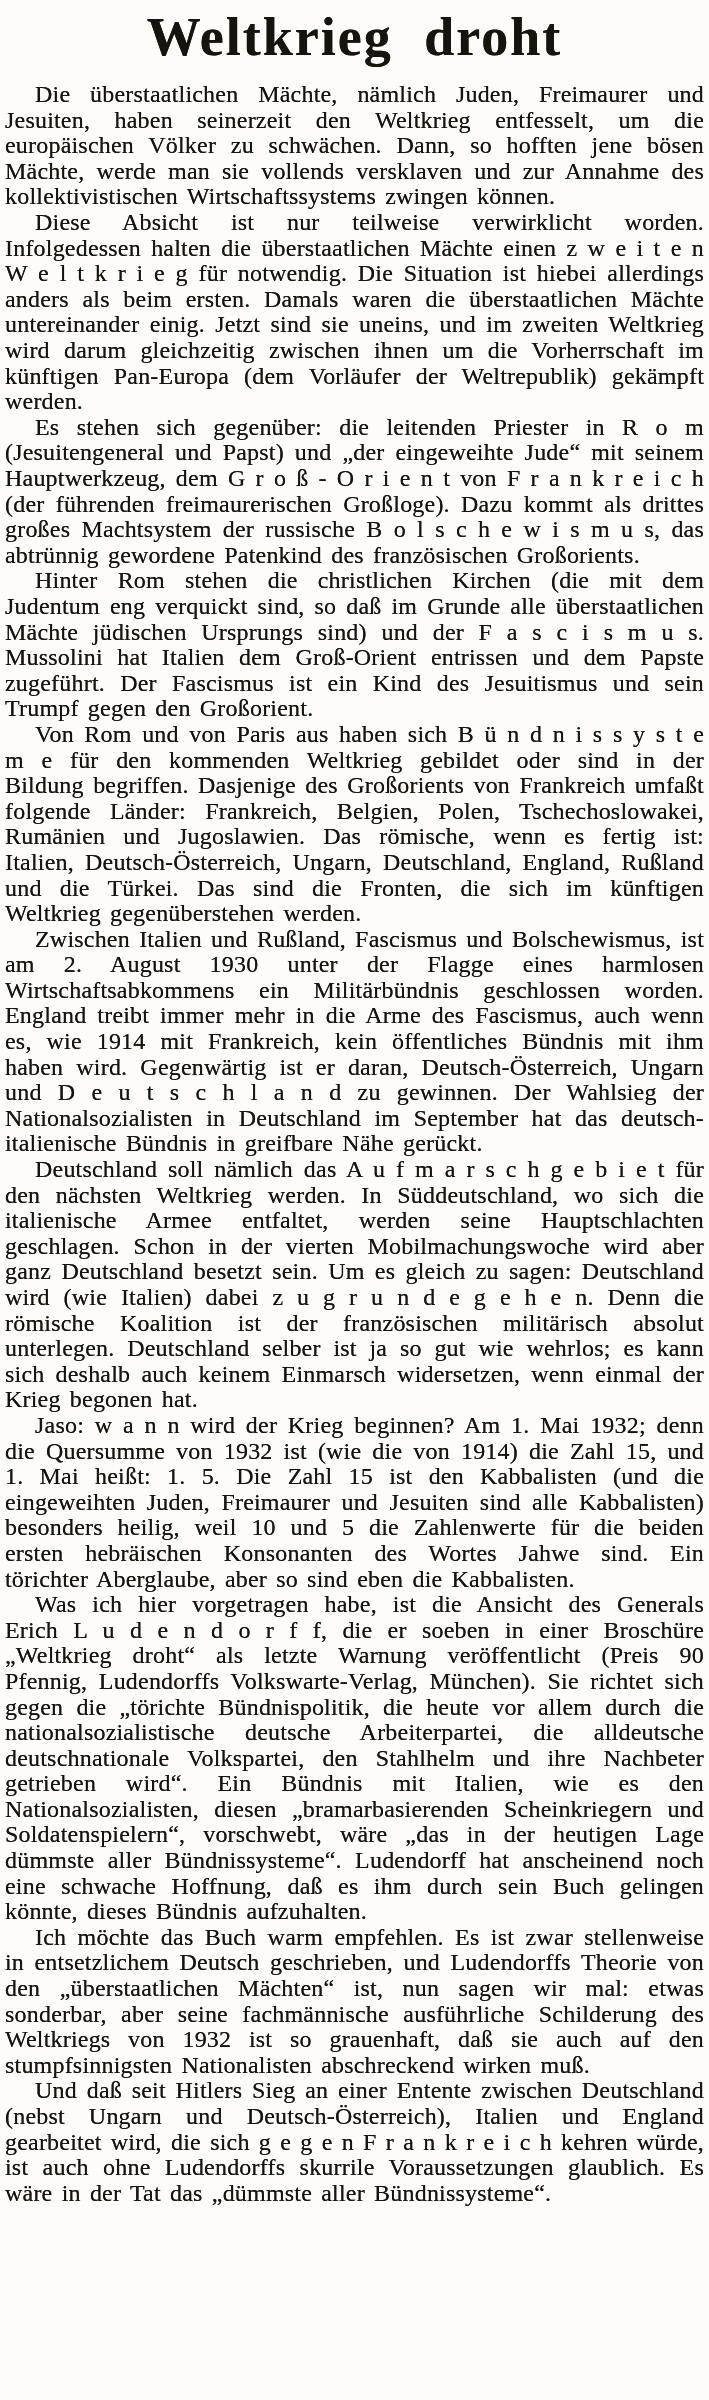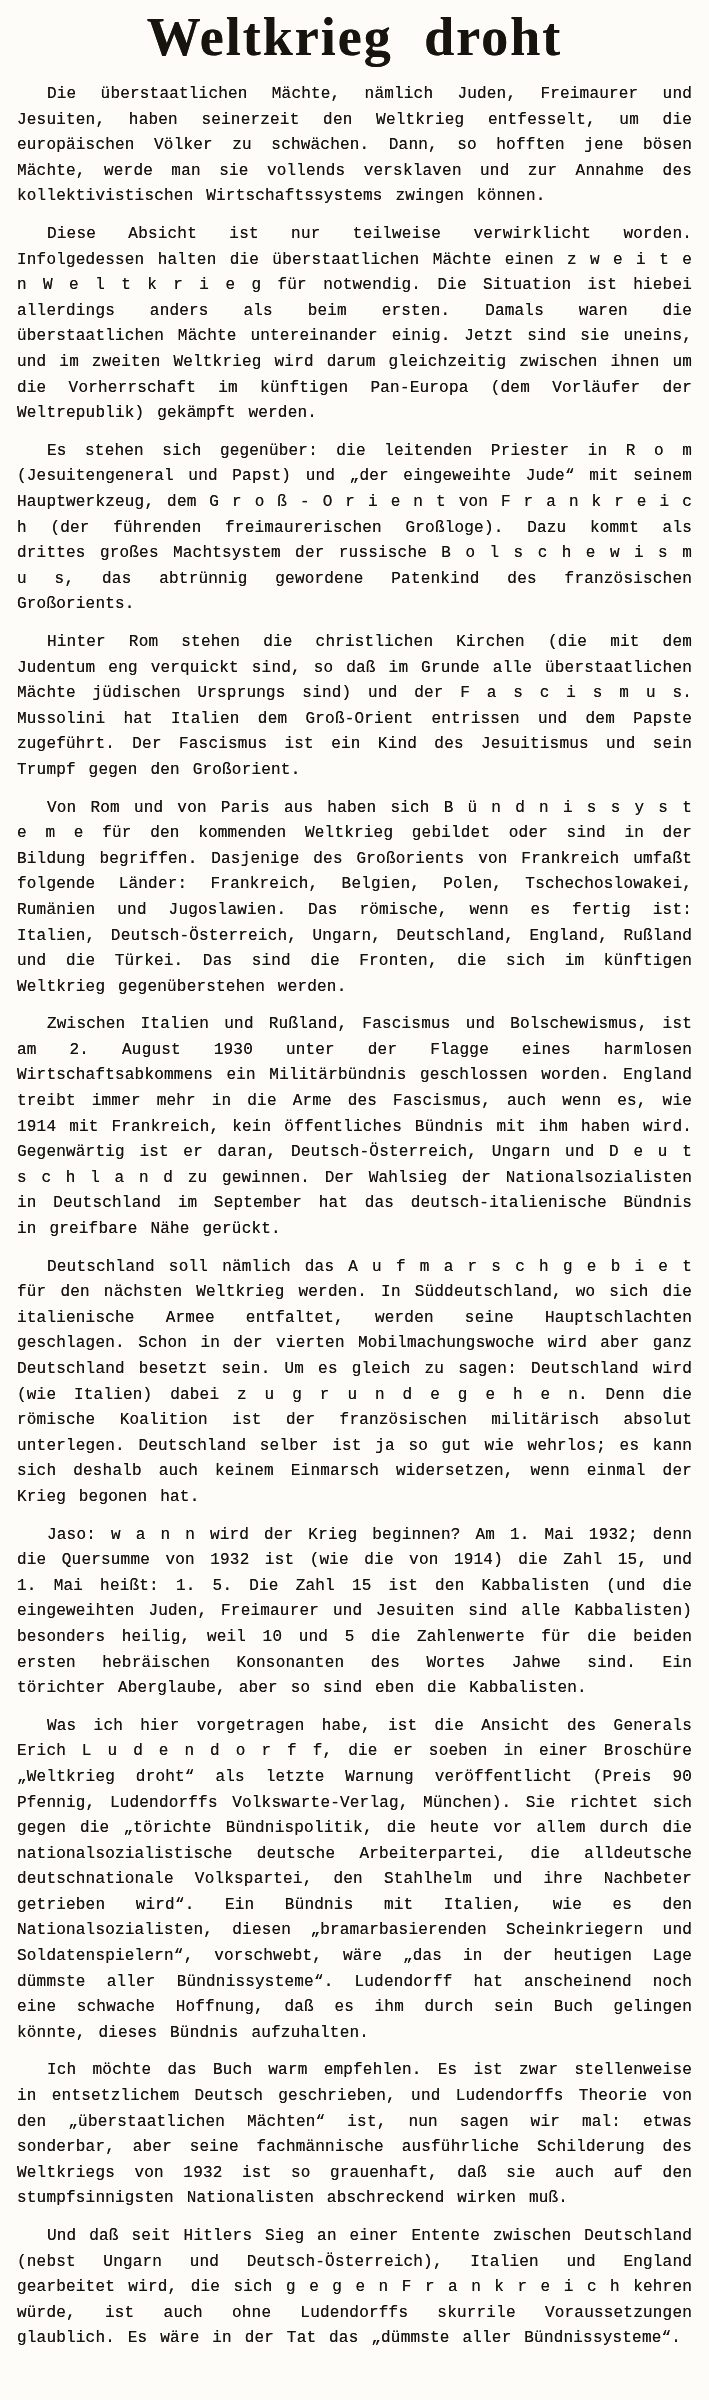--- a/index.html
+++ b/index.html
@@ -25,29 +25,28 @@
     margin: 0 0 14px 0;
     text-align: center;
     font-size: 54px;
     line-height: 1.15;
     font-weight: bold;
     letter-spacing: 2px;
     word-spacing: 16px;
     text-shadow: 0 0 0.6px rgba(23,19,13,0.85);
   }
   .para {
-    margin: 12px;
-    font-size: 16px;
+    margin: 0;
+    font-size: 24px;
     line-height: 25.6px;
     text-align: justify;
     text-indent: 30px;
     letter-spacing: 0.2px;
     word-spacing: 3px;
     text-shadow: 0 0 0.45px rgba(23,19,13,0.8);
-    font-family: Liberation Mono, monospace;
   }
   .closing {
     
   }
   .signature {
     float: right;
     letter-spacing: 0.32em;
     word-spacing: 0.55em;
     padding-right: 4px;
     white-space: nowrap;

